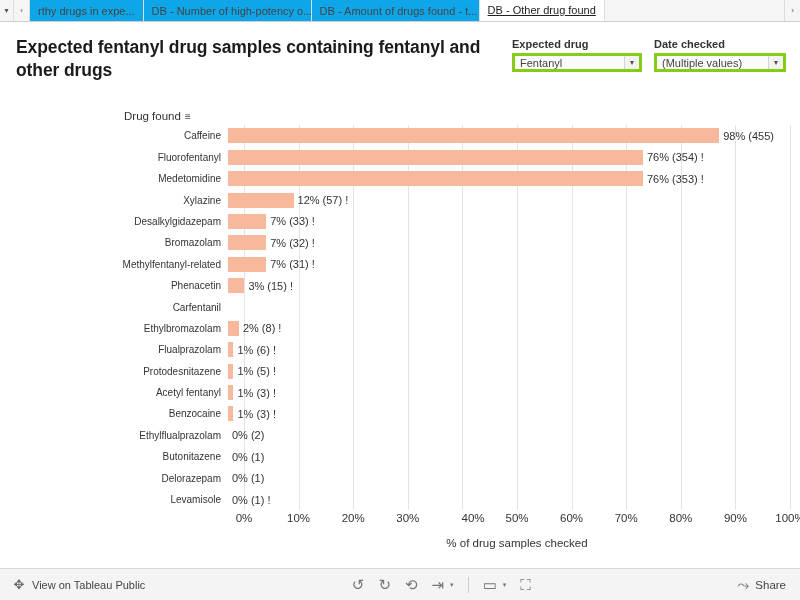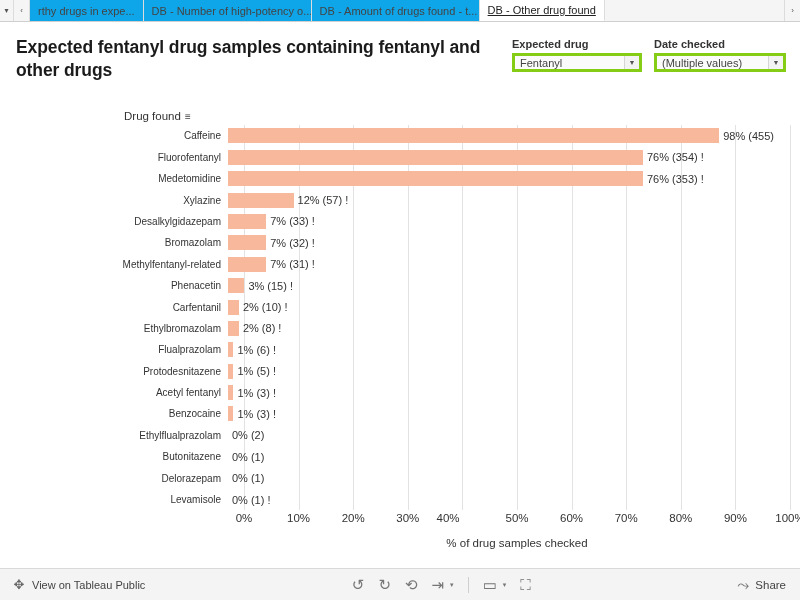--- a/index.html
+++ b/index.html
@@ -352,24 +352,20 @@
         </div>
         <div class="row">
           <div class="row-label">Phenacetin</div>
           <div class="bar-area">
             <div class="bar" style="width: 16.38px; background: rgb(247, 184, 155);"></div>
             <div class="bar-val">3% (15) !</div>
           </div>
         </div>
         <div class="row">
           <div class="row-label">Carfentanil</div>
-          <div class="bar-area">
-            <div class="bar" style="width: 10.92px; background: rgb(247, 184, 155);"></div>
-            <div class="bar-val">2% (10) !</div>
-          </div>
         </div>
         <div class="row">
           <div class="row-label">Ethylbromazolam</div>
           <div class="bar-area">
             <div class="bar" style="width: 10.92px; background: rgb(247, 184, 155);"></div>
             <div class="bar-val">2% (8) !</div>
           </div>
         </div>
         <div class="row">
           <div class="row-label">Flualprazolam</div>
@@ -428,21 +424,21 @@
           </div>
         </div>
       </div>
   </div>
 
   <div class="axis" id="axis">
       <div class="tick" style="left: 0px;">0%</div>
       <div class="tick" style="left: 54.6px;">10%</div>
       <div class="tick" style="left: 109.2px;">20%</div>
       <div class="tick" style="left: 163.8px;">30%</div>
-      <div class="tick" style="left: 204px;">40%</div>
+      <div class="tick" style="left: 229px;">40%</div>
       <div class="tick" style="left: 273px;">50%</div>
       <div class="tick" style="left: 327.6px;">60%</div>
       <div class="tick" style="left: 382.2px;">70%</div>
       <div class="tick" style="left: 436.8px;">80%</div>
       <div class="tick" style="left: 491.4px;">90%</div>
       <div class="tick" style="left: 546px;">100%</div>
     </div>
   <div class="axis-title">% of drug samples checked</div>
 </div>
 

